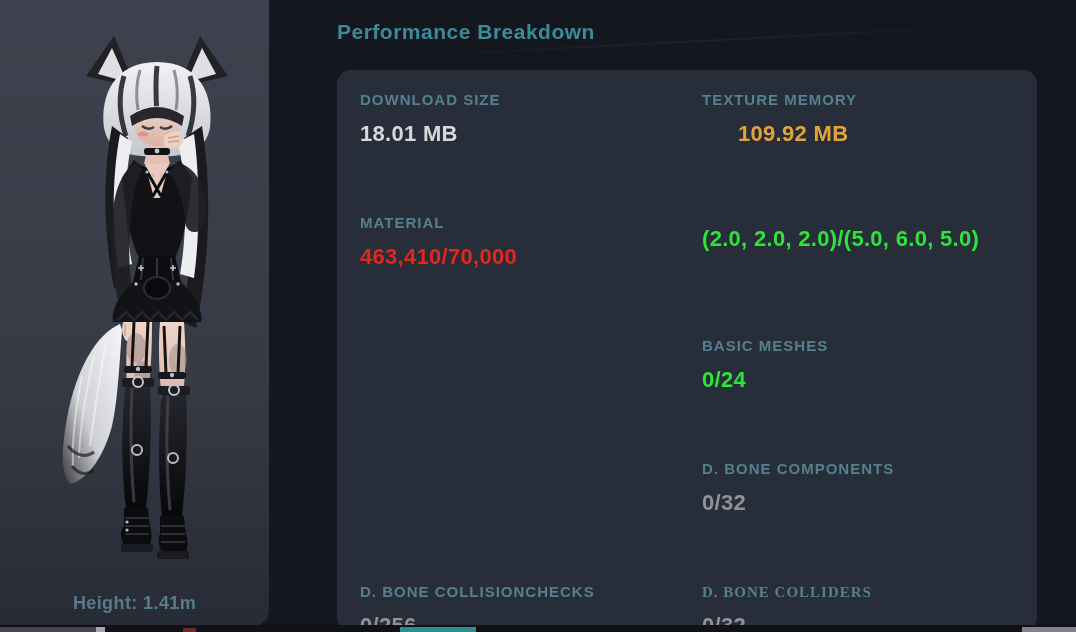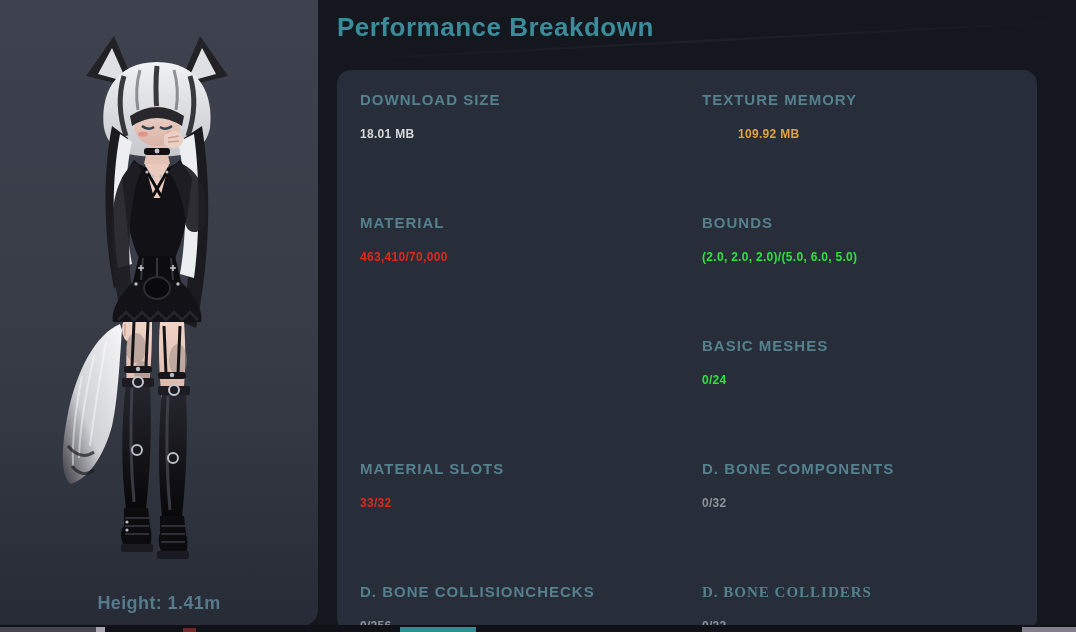--- a/index.html
+++ b/index.html
@@ -8,35 +8,35 @@
   #screen { position:relative; width:1076px; height:632px; background:#14171e; overflow:hidden; }
 
   
   .streak { position:absolute; height:2px; opacity:.05; pointer-events:none;
             background:linear-gradient(90deg, transparent, #cfd6e4, transparent); }
   .streak.s1 { left:320px; top:40px;  width:760px; transform:rotate(-3deg); }
   .streak.s2 { left:300px; top:150px; width:700px; transform:rotate(-4deg); opacity:.035; }
   .streak.s3 { left:520px; top:300px; width:560px; transform:rotate(-3deg); opacity:.03; }
 
   
-  .avatar-panel { position:absolute; left:0; top:0; width:318px; height:626px;
+  .avatar-panel { position:absolute; left:0; top:0; width:269px; height:626px;
                   background:linear-gradient(180deg,#3d424e 0%,#383d48 45%,#343944 65%,#262b35 100%);
                   border-bottom-right-radius:16px; overflow:hidden; }
   .avatar-stage { position:absolute; left:52px; top:26px; width:210px; height:545px; }
   .height-label { position:absolute; left:0; bottom:12px; width:100%; text-align:center;
                   font-size:18px; font-weight:bold; letter-spacing:.4px; }
 
   
-  .page-title { position:absolute; left:337px; top:12px; font-size:26px; font-weight:bold;
+  .page-title { position:absolute; left:337px; top:20px; font-size:21px; font-weight:bold;
                 letter-spacing:.5px; }
   .stats-card { position:absolute; left:337px; top:70px; width:700px; height:562px;
                 background:#272d39; border-radius:14px; }
   .stat-cell { position:absolute; width:330px; }
   .stat-label { font-size:15px; font-weight:bold; letter-spacing:1px; line-height:18px; }
-  .stat-value { font-size:12px; font-weight:bold; letter-spacing:.3px; margin-top:13px;
+  .stat-value { font-size:22px; font-weight:bold; letter-spacing:.3px; margin-top:13px;
                 line-height:24px; white-space:nowrap; }
   
   .c0 { left:23px; }  .c1 { left:365px; }
   .r0 { top:21px; } .r1 { top:144px; } .r2 { top:267px; } .r3 { top:390px; } .r4 { top:513px; }
 
   
   .bottom-strip { position:absolute; left:0; bottom:0; width:1076px; height:7px;
                   background:#101218; }
   .seg { position:absolute; bottom:0; height:5px; }
   .seg.g1 { left:0;     width:96px; background:#47454f; }
@@ -177,35 +177,30 @@
     <div class="stat-cell c1 r0">
       <div class="stat-label" style="color: rgb(85, 128, 142);">TEXTURE MEMORY</div>
       <div class="stat-value" style="color: rgb(227, 163, 60); margin-left: 36px;">109.92 MB</div>
     </div>
 
     <div class="stat-cell c0 r1">
       <div class="stat-label" style="color: rgb(85, 128, 142);">MATERIAL</div>
       <div class="stat-value" style="color: rgb(227, 39, 27);">463,410/70,000</div>
     </div>
     <div class="stat-cell c1 r1">
-      <div class="stat-label" style="color: rgb(85, 128, 142);">BOUNDS</div>
       <div class="stat-value" style="color: rgb(46, 227, 58);">(2.0, 2.0, 2.0)/(5.0, 6.0, 5.0)</div>
     </div>
 
     <div class="stat-cell c0 r2">
     </div>
     <div class="stat-cell c1 r2">
       <div class="stat-label" style="color: rgb(85, 128, 142);">BASIC MESHES</div>
       <div class="stat-value" style="color: rgb(46, 227, 58);">0/24</div>
     </div>
 
-    <div class="stat-cell c0 r3">
-      <div class="stat-label" style="color: rgb(85, 128, 142);">MATERIAL SLOTS</div>
-      <div class="stat-value" style="color: rgb(227, 39, 27);">33/32</div>
-    </div>
     <div class="stat-cell c1 r3">
       <div class="stat-label" style="color: rgb(85, 128, 142);">D. BONE COMPONENTS</div>
       <div class="stat-value" style="color: rgb(143, 146, 152);">0/32</div>
     </div>
 
     <div class="stat-cell c0 r4">
       <div class="stat-label" style="color: rgb(85, 128, 142);">D. BONE COLLISIONCHECKS</div>
       <div class="stat-value" style="color: rgb(143, 146, 152);">0/256</div>
     </div>
     <div class="stat-cell c1 r4">

